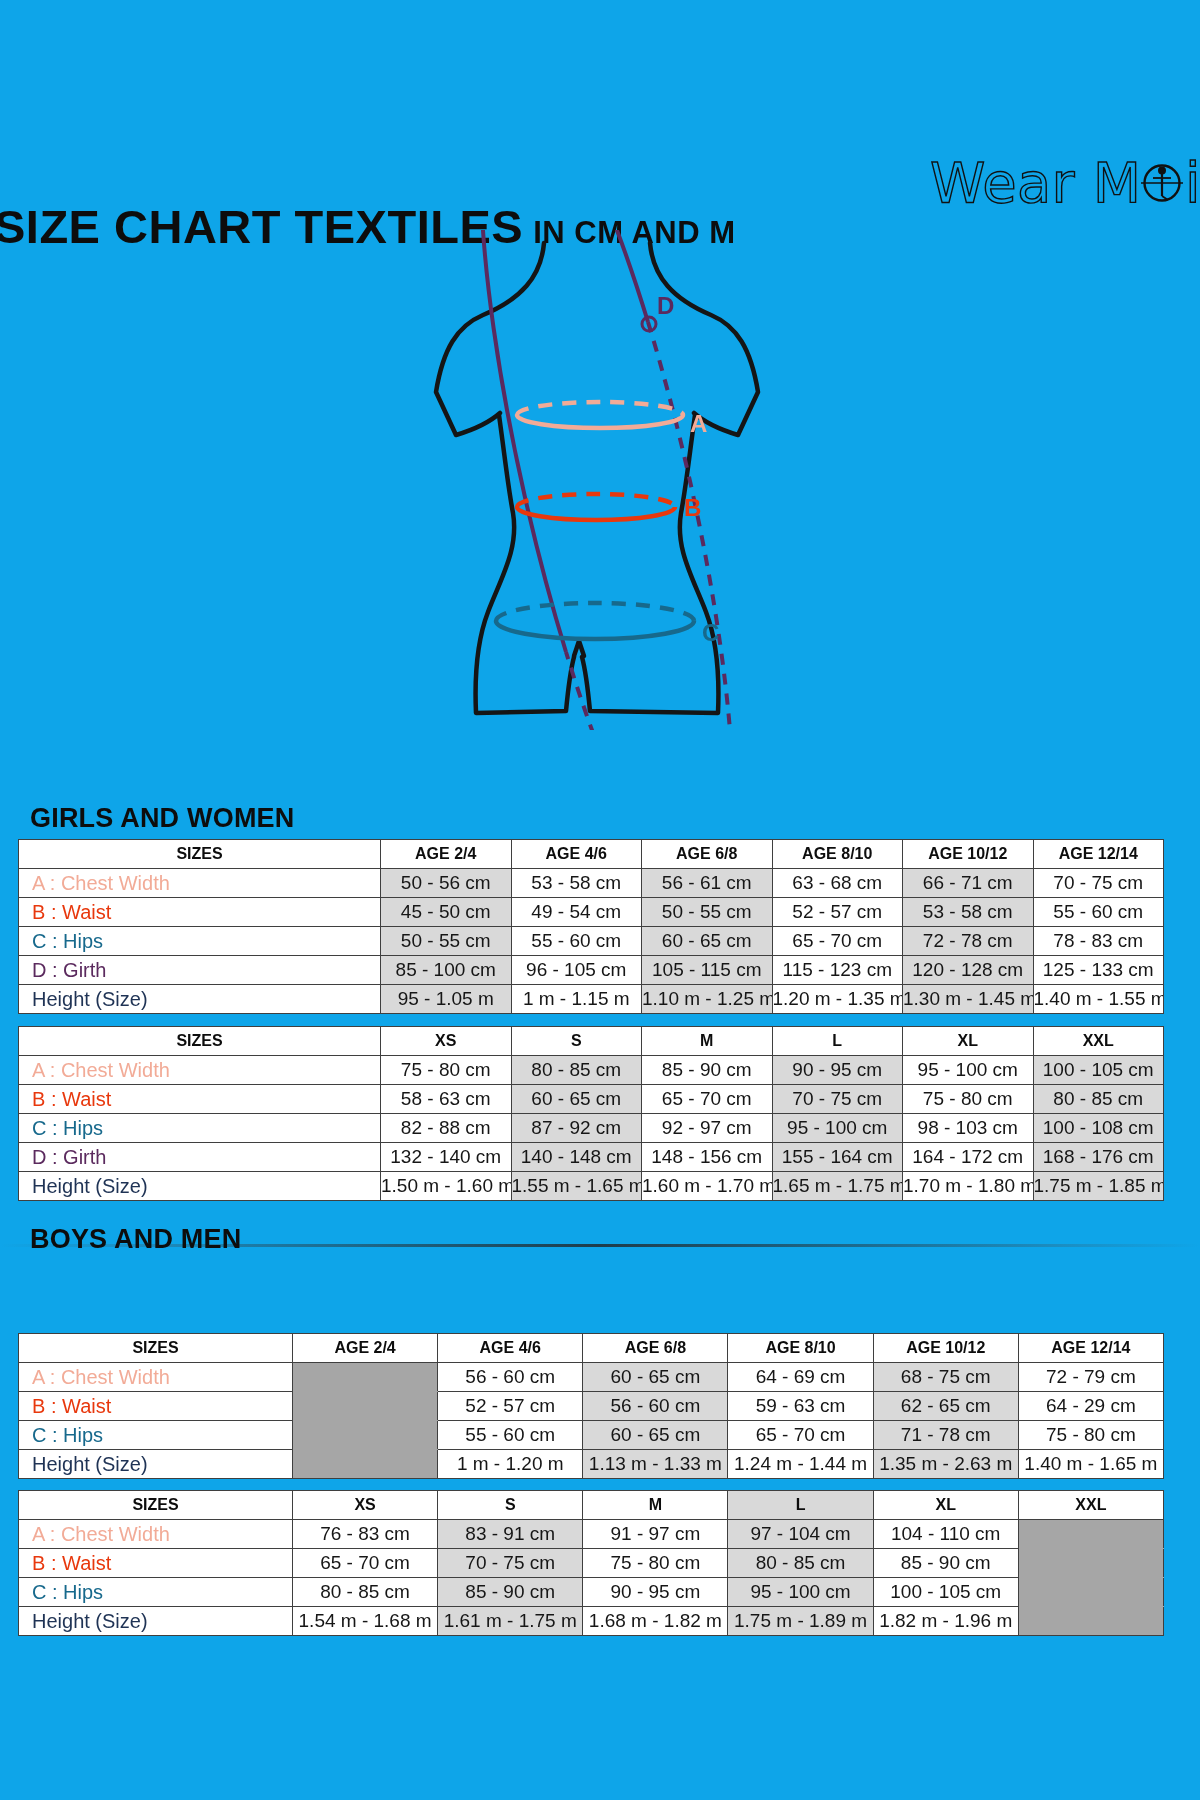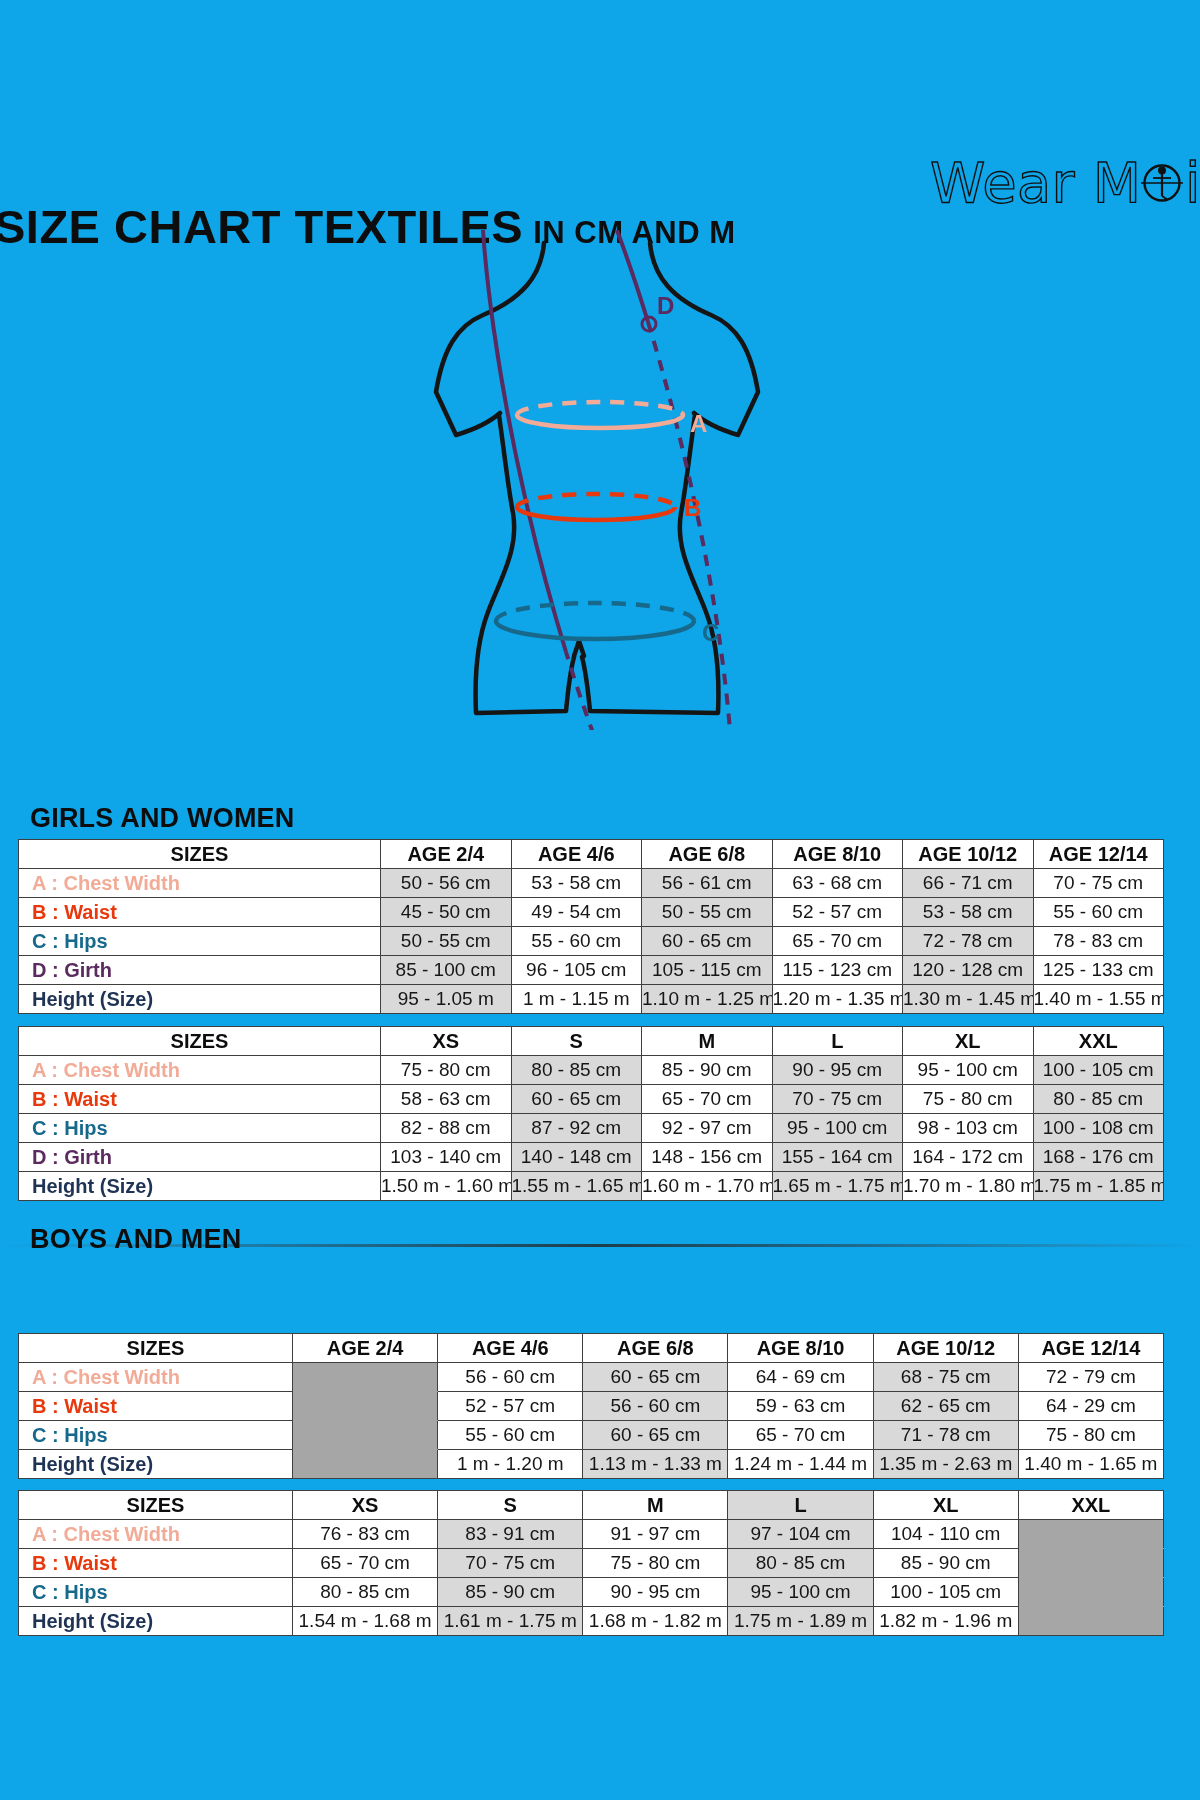--- a/index.html
+++ b/index.html
@@ -31,22 +31,22 @@
   table.size-table{position:absolute;left:18px;width:1146px;border-collapse:collapse;table-layout:fixed;
                    font-size:19px;color:#161616;}
   #t-girls-age{top:839px;}
   #t-girls-size{top:1026px;}
   #t-boys-age{top:1333px;}
   #t-boys-size{top:1490px;}
   table.glbl thead th:first-child{width:362px;}
   table.blbl thead th:first-child{width:274px;}
   .size-table th,.size-table td{border:1px solid #3f3f3f;height:29px;padding:0;box-sizing:border-box;
                                 vertical-align:middle;overflow:hidden;white-space:nowrap;}
-  .size-table thead th{font-weight:700;text-align:center;font-size:20px;color:#0d0d0d;background:#fff;}
-  .size-table tbody th.rowlbl{text-align:left;padding-left:13px;font-weight:700;font-size:20px;background:#fff;}
+  .size-table thead th{font-weight:700;text-align:center;font-size:16px;color:#0d0d0d;background:#fff;}
+  .size-table tbody th.rowlbl{text-align:left;padding-left:13px;font-weight:400;font-size:20px;background:#fff;}
   .size-table td{text-align:center;background:#fff;}
   .size-table .shaded{background:var(--c-shaded_cell,#d9d9d9);}
   .size-table td.blocked{background:var(--c-blocked_cell,#a6a6a6);}
   .size-table td.blocked-top{border-top-color:var(--c-blocked_cell,#a6a6a6);}
   .size-table td.blocked-bot{border-bottom-color:var(--c-blocked_cell,#a6a6a6);}
   .lbl-chest{color:var(--c-chest,#f2ab97);}
   .lbl-waist{color:var(--c-waist,#e8380d);}
   .lbl-hips{color:var(--c-hips,#17698c);}
   .lbl-girth{color:var(--c-girth,#5b2a5e);}
   .lbl-height{color:var(--c-height,#1f3355);}
@@ -208,21 +208,21 @@
           <th class="rowlbl lbl-hips">C : Hips</th>
           <td>82 - 88 cm</td>
           <td class="shaded">87 - 92 cm</td>
           <td>92 - 97 cm</td>
           <td class="shaded">95 - 100 cm</td>
           <td>98 - 103 cm</td>
           <td class="shaded">100 - 108 cm</td>
         </tr>
         <tr>
           <th class="rowlbl lbl-girth">D : Girth</th>
-          <td>103 - 140 cm</td>
+          <td>132 - 140 cm</td>
           <td class="shaded">140 - 148 cm</td>
           <td>148 - 156 cm</td>
           <td class="shaded">155 - 164 cm</td>
           <td>164 - 172 cm</td>
           <td class="shaded">168 - 176 cm</td>
         </tr>
         <tr>
           <th class="rowlbl lbl-height">Height (Size)</th>
           <td>1.50 m - 1.60 m</td>
           <td class="shaded">1.55 m - 1.65 m</td>

